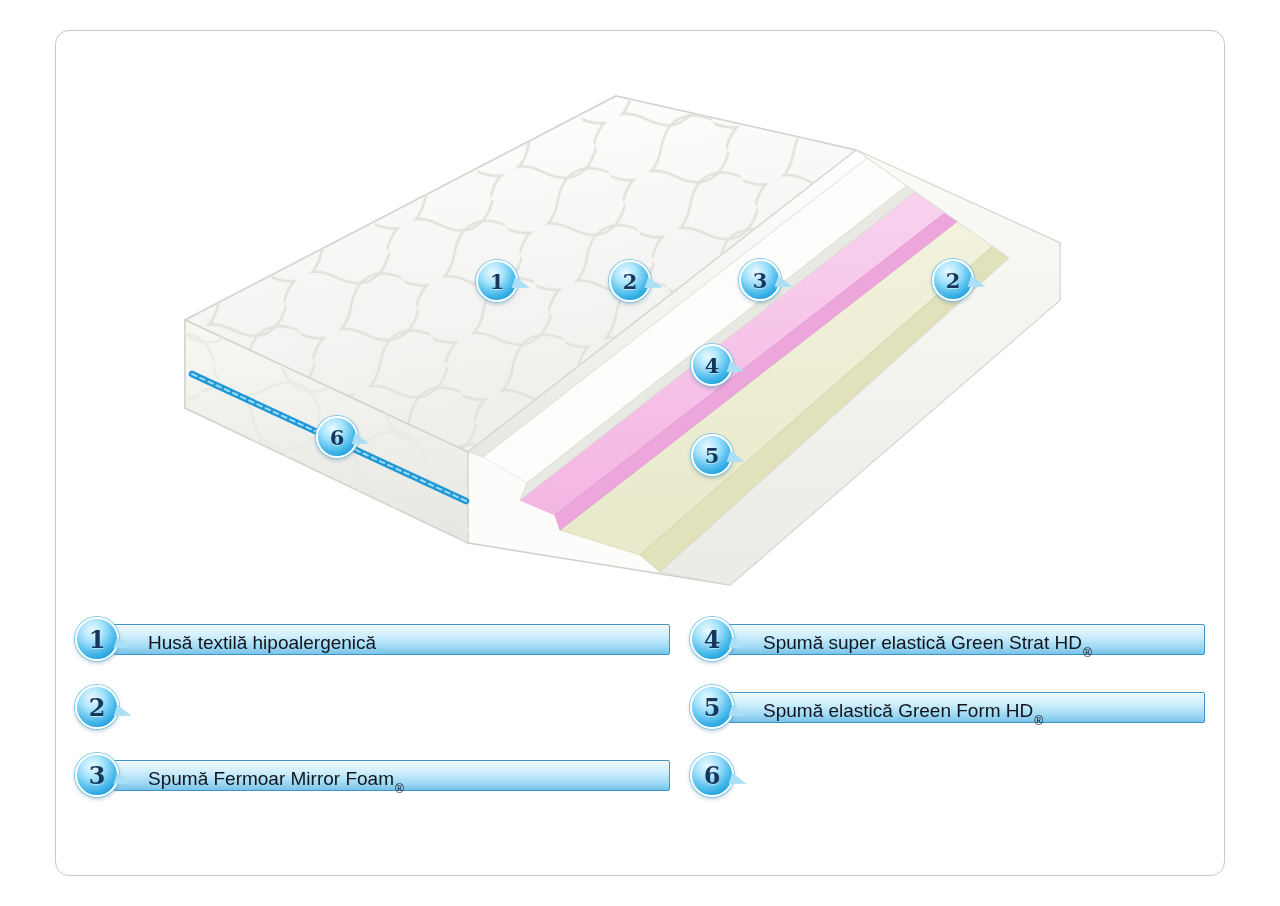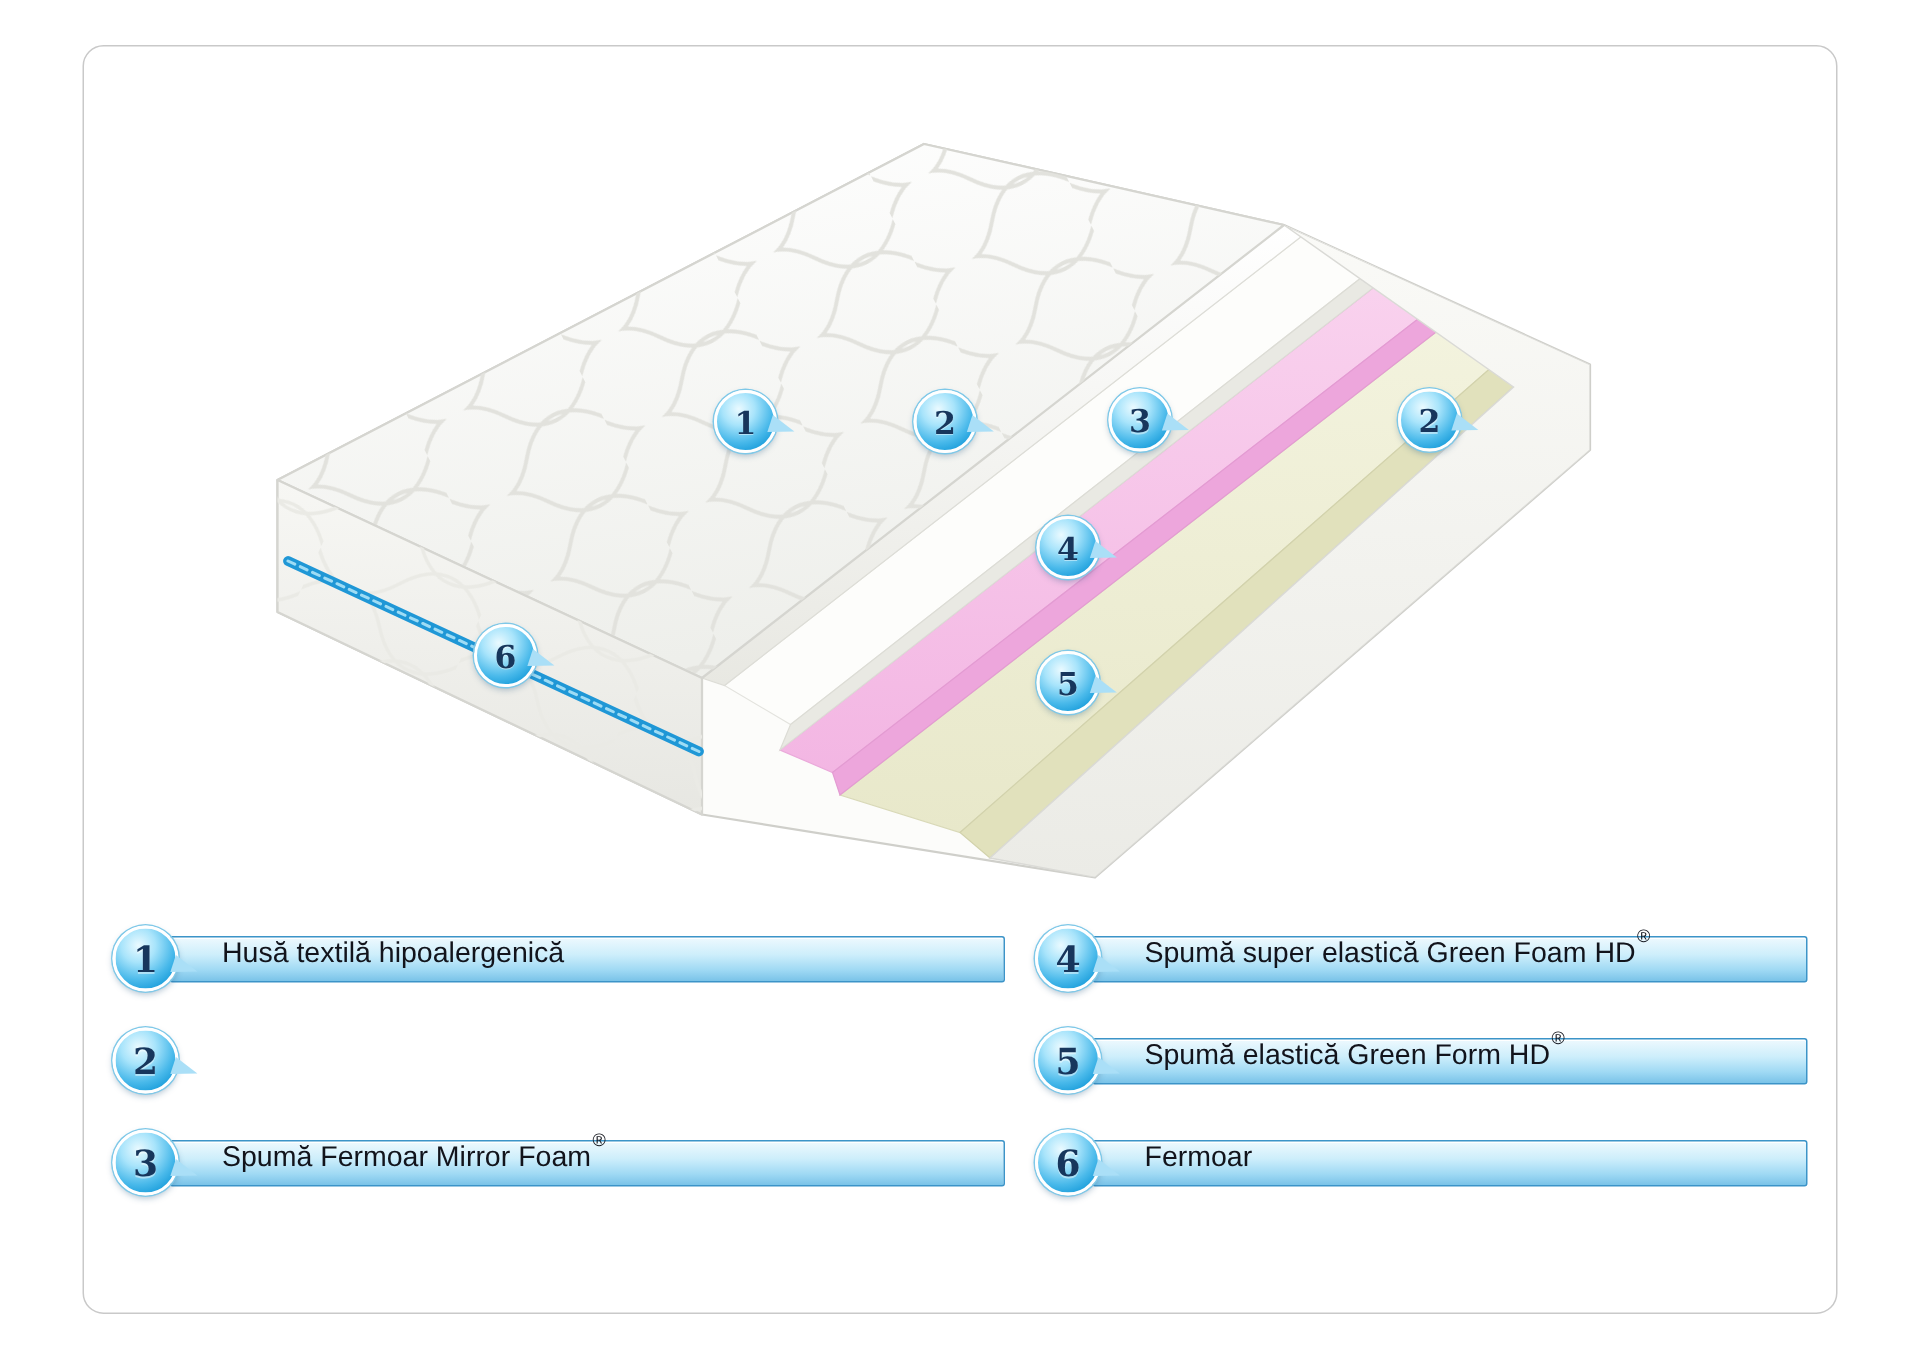--- a/index.html
+++ b/index.html
@@ -28,21 +28,21 @@
     background:radial-gradient(circle at 38% 28%, #eafaff 0%, #a8e4fb 30%, #49b9ea 62%, #159ad9 85%, #0f86c4 100%);
     border:2px solid #ffffff;box-sizing:border-box;
     box-shadow:0 0 0 1px #7ec8e8, 0 2px 4px rgba(40,90,130,.35);
     display:flex;align-items:center;justify-content:center;z-index:2;}
   .lbadge .num{font-family:"DejaVu Serif",serif;font-weight:bold;font-size:24px;color:#17365c;
     text-shadow:0 1px 0 rgba(255,255,255,.45);}
   .lbadge .tail{top:20px;right:-15px;}
   .legend-bar{flex:1;height:31px;margin-left:-6px;z-index:1;
     background:linear-gradient(180deg,#eef9fe 0%,#cdeefb 40%,#9fd9f4 75%,#7ac3e8 100%);
     border:1px solid #3c94c8;border-radius:2px;box-shadow:inset 0 1px 0 #ffffff;
-    display:flex;align-items:flex-start;padding-left:34px;box-sizing:border-box;
+    display:flex;align-items:flex-end;padding-left:34px;box-sizing:border-box;
     font-size:19px;color:#12141c;white-space:nowrap;}
   .legend-bar sup{font-size:12px;line-height:0;position:relative;top:-1px;margin-left:1px;}
 </style>
 </head>
 <body>
 
 <div class="page">
   <div class="frame"></div>
 
   <svg class="mattress" viewBox="0 0 1280 906">
@@ -170,38 +170,34 @@
         <span>Spumă Fermoar Mirror Foam</span>
           <sup>®</sup>
       </div>
     </div>
     <div class="legend-row" style="left:690px;top:617px;width:515px">
       <div class="lbadge">
         <span class="tail"></span>
         <span class="num">4</span>
       </div>
       <div class="legend-bar">
-        <span>Spumă super elastică Green Foam HD</span>
+        <span>Spumă super elastică Green Strat HD</span>
           <sup>®</sup>
       </div>
     </div>
     <div class="legend-row" style="left:690px;top:685px;width:515px">
       <div class="lbadge">
         <span class="tail"></span>
         <span class="num">5</span>
       </div>
       <div class="legend-bar">
         <span>Spumă elastică Green Form HD</span>
           <sup>®</sup>
       </div>
     </div>
     <div class="legend-row" style="left:690px;top:753px;width:515px">
       <div class="lbadge">
         <span class="tail"></span>
         <span class="num">6</span>
       </div>
-      <div class="legend-bar">
-        <span>Fermoar</span>
-          <sup></sup>
-      </div>
     </div>
   </div>
 </div>
 
 </body></html>

